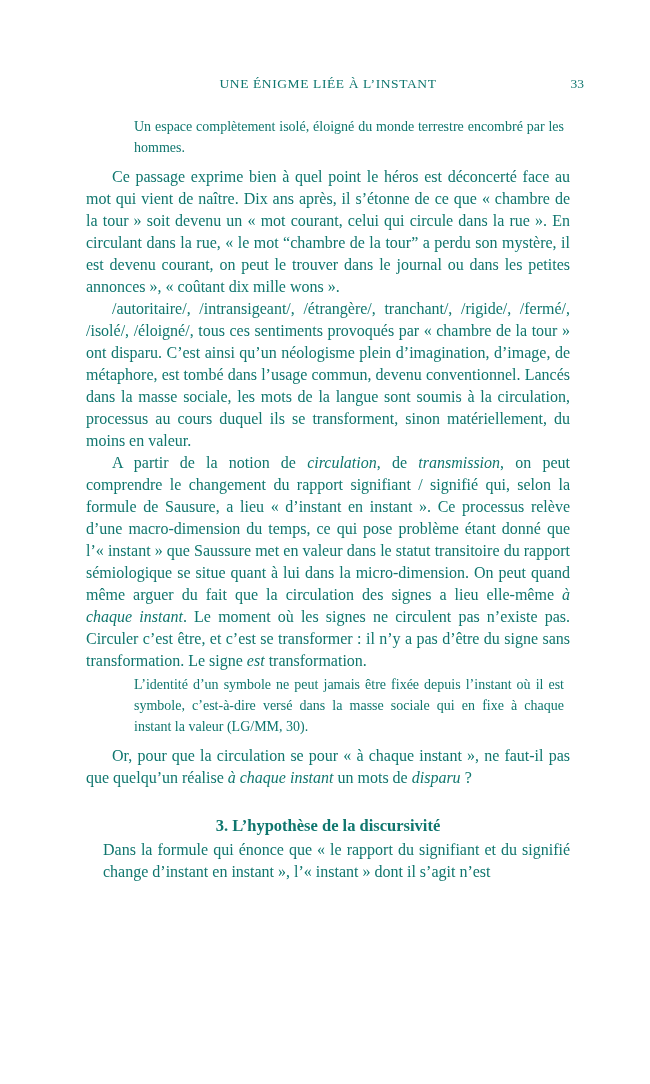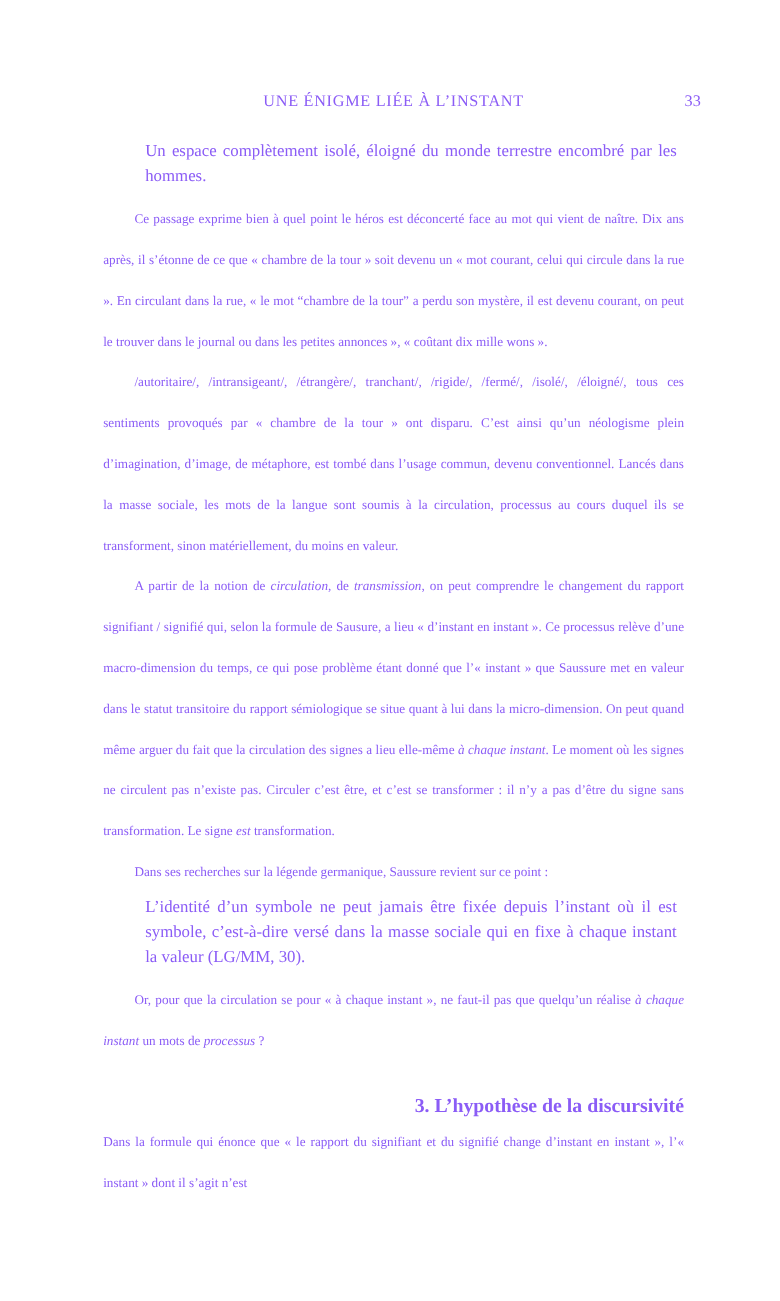--- a/index.html
+++ b/index.html
@@ -8,77 +8,77 @@
     background: #ffffff;
   }
   .page {
     position: relative;
     width: 650px;
     height: 1084px;
     box-sizing: border-box;
     background: #ffffff;
     padding: 76px 80px 0 86px;
     font-family: "Liberation Serif", "DejaVu Serif", serif;
-    color: #8b5cf6;
+    color: #0f766e;
     overflow: hidden;
   }
   .running-head {
     position: relative;
     font-size: 13.5px;
     letter-spacing: 0.6px;
     text-align: center;
     margin-bottom: 24px;
   }
   .running-head .page-number {
     position: absolute;
     right: -14px;
     top: 0;
     letter-spacing: 0;
   }
   .content .block {
     text-align: justify;
   }
   .content .paragraph {
-    font-size: 11px;
-    line-height: 34px;
+    font-size: 16px;
+    line-height: 22px;
     text-indent: 26px;
   }
   .content .paragraph.no-indent {
     text-indent: 0;
+    margin-left: 17px;
   }
   .content .blockquote {
     font-size: 14px;
     line-height: 21px;
-    margin: 2px 6px 8px 35px;
+    margin: 2px 6px 8px 48px;
     text-indent: 0;
   }
   .content .heading {
     font-size: 16.5px;
     line-height: 26px;
     font-weight: bold;
     margin-top: 24px;
     text-indent: 0;
-    text-align: right;
+    text-align: center;
   }
   .content em {
     font-style: italic;
   }
 </style>
 </head>
 <body>
 
 <div class="page">
   <div class="running-head">
     <span class="running-title">UNE ÉNIGME LIÉE À L’INSTANT</span>
     <span class="page-number">33</span>
   </div>
   <div class="content">
       <div class="block blockquote"><span>Un espace complètement isolé, éloigné du monde terrestre encombré par les hommes.</span></div>
       <div class="block paragraph"><span>Ce passage exprime bien à quel point le héros est déconcerté face au mot qui vient de naître. Dix ans après, il s’étonne de ce que « chambre de la tour » soit devenu un « mot courant, celui qui circule dans la rue ». En circulant dans la rue, « le mot “chambre de la tour” a perdu son mystère, il est devenu courant, on peut le trouver dans le journal ou dans les petites annonces », « coûtant dix mille wons ».</span></div>
       <div class="block paragraph"><span>/autoritaire/, /intransigeant/, /étrangère/, tranchant/, /rigide/, /fermé/, /isolé/, /éloigné/, tous ces sentiments provoqués par « chambre de la tour » ont disparu. C’est ainsi qu’un néologisme plein d’imagination, d’image, de métaphore, est tombé dans l’usage commun, devenu conventionnel. Lancés dans la masse sociale, les mots de la langue sont soumis à la circulation, processus au cours duquel ils se transforment, sinon matériellement, du moins en valeur.</span></div>
       <div class="block paragraph"><span>A partir de la notion de </span><em>circulation</em><span>, de </span><em>transmission</em><span>, on peut comprendre le changement du rapport signifiant / signifié qui, selon la formule de Sausure, a lieu « d’instant en instant ». Ce processus relève d’une macro-dimension du temps, ce qui pose problème étant donné que l’« instant » que Saussure met en valeur dans le statut transitoire du rapport sémiologique se situe quant à lui dans la micro-dimension. On peut quand même arguer du fait que la circulation des signes a lieu elle-même </span><em>à chaque instant</em><span>. Le moment où les signes ne circulent pas n’existe pas. Circuler c’est être, et c’est se transformer : il n’y a pas d’être du signe sans transformation. Le signe </span><em>est</em><span> transformation.</span></div>
-      <div class="block paragraph"><span>Dans ses recherches sur la légende germanique, Saussure revient sur ce point :</span></div>
       <div class="block blockquote"><span>L’identité d’un symbole ne peut jamais être fixée depuis l’instant où il est symbole, c’est-à-dire versé dans la masse sociale qui en fixe à chaque instant la valeur (LG/MM, 30).</span></div>
-      <div class="block paragraph"><span>Or, pour que la circulation se pour « à chaque instant », ne faut-il pas que quelqu’un réalise </span><em>à chaque instant</em><span> un mots de </span><em>processus</em><span> ?</span></div>
+      <div class="block paragraph"><span>Or, pour que la circulation se pour « à chaque instant », ne faut-il pas que quelqu’un réalise </span><em>à chaque instant</em><span> un mots de </span><em>disparu</em><span> ?</span></div>
       <div class="block heading"><span>3. L’hypothèse de la discursivité</span></div>
       <div class="block paragraph no-indent"><span>Dans la formule qui énonce que « le rapport du signifiant et du signifié change d’instant en instant », l’« instant » dont il s’agit n’est</span></div>
     </div>
 </div>
 
 </body></html>

